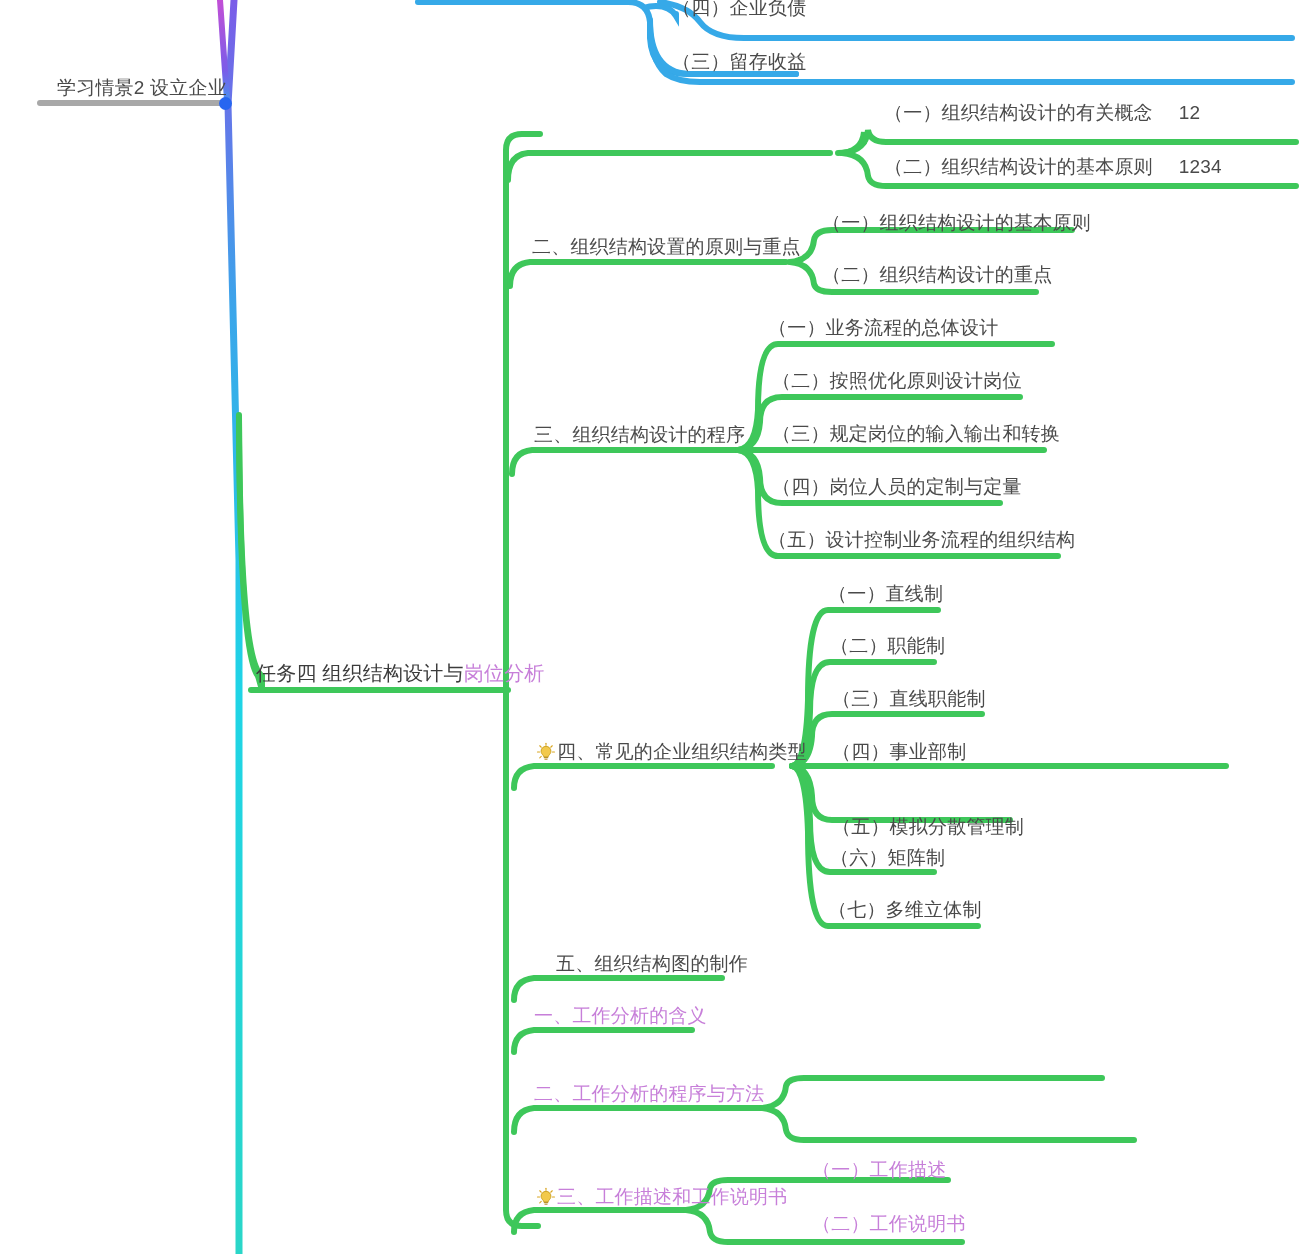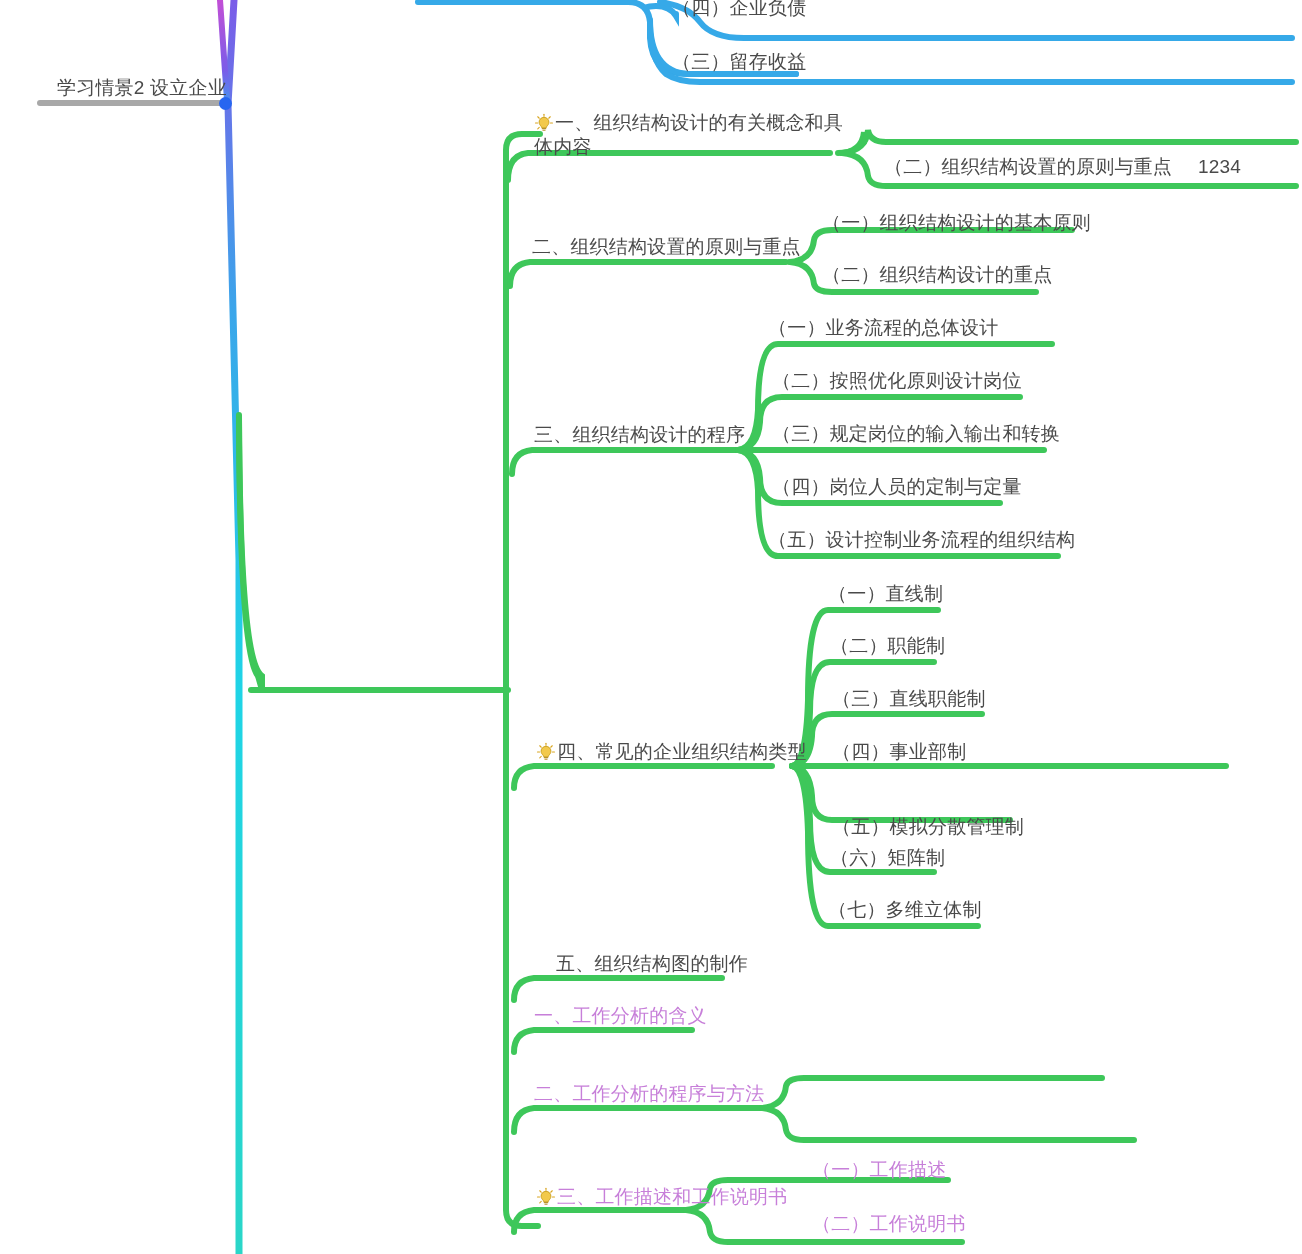--- a/index.html
+++ b/index.html
@@ -169,40 +169,29 @@
     <span class="node-text">学习情景2 设立企业</span>
   </div>
 
   <div class="node lvl3" style="left:672px; top:-4px;">
     <span class="node-text">（四）企业负债</span>
   </div>
   <div class="node lvl3" style="left:672px; top:50px;text-align:center;">
     <span class="node-text">（三）留存收益</span>
   </div>
 
-
-  <div class="node lvl2 wrap2" style="left:534px; top:111px; width:310px;">
-    <span class="bulb">
-      <svg viewBox="0 0 24 24" width="20" height="20">
-        <g stroke="#d9a520" stroke-width="1.3" stroke-linecap="round">
-          <line x1="12" y1="1.5" x2="12" y2="4"></line>
-          <line x1="4.5" y1="4.5" x2="6.3" y2="6.3"></line>
-          <line x1="19.5" y1="4.5" x2="17.7" y2="6.3"></line>
-          <line x1="1.8" y1="12" x2="4.3" y2="12"></line>
-          <line x1="22.2" y1="12" x2="19.7" y2="12"></line>
-          <line x1="4.5" y1="19" x2="6.3" y2="17.3"></line>
-        </g>
-        <path d="M12 5.2c-3.4 0-5.9 2.6-5.9 5.8 0 2.3 1.3 3.6 2.3 4.8.5.6.8 1.2.9 1.9h5.4c.1-.7.4-1.3.9-1.9 1-1.2 2.3-2.5 2.3-4.8 0-3.2-2.5-5.8-5.9-5.8z" fill="#f2c94c" stroke="#c79a15" stroke-width="1"></path>
-        <rect x="9.3" y="18" width="5.4" height="1.5" rx="0.6" fill="#b8912a"></rect>
-        <rect x="10.1" y="20" width="3.8" height="1.4" rx="0.6" fill="#b8912a"></rect>
-      </svg>
-    </span><span class="node-text">一、组织结构设计的有关概念和具体内容</span>
+  <div class="node main" style="left:256px; top:661px;">
+    <span class="node-text">任务四 组织结构设计与</span><span class="pink-text">岗位分析</span>
+  </div>
+
+  <div class="node lvl3" style="left:884px; top:101px;">
+    <span class="node-text">（一）组织结构设计的有关概念</span><span class="num">12</span>
   </div>
   <div class="node lvl3" style="left:884px; top:155px;">
-    <span class="node-text">（二）组织结构设置的原则与重点</span><span class="num">1234</span>
+    <span class="node-text">（二）组织结构设计的基本原则</span><span class="num">1234</span>
   </div>
 
   <div class="node lvl2" style="left:532px; top:235px;">
     <span class="node-text">二、组织结构设置的原则与重点</span>
   </div>
   <div class="node lvl3" style="left:822px; top:211px;">
     <span class="node-text">（一）组织结构设计的基本原则</span>
   </div>
   <div class="node lvl3" style="left:822px; top:263px;">
     <span class="node-text">（二）组织结构设计的重点</span>

